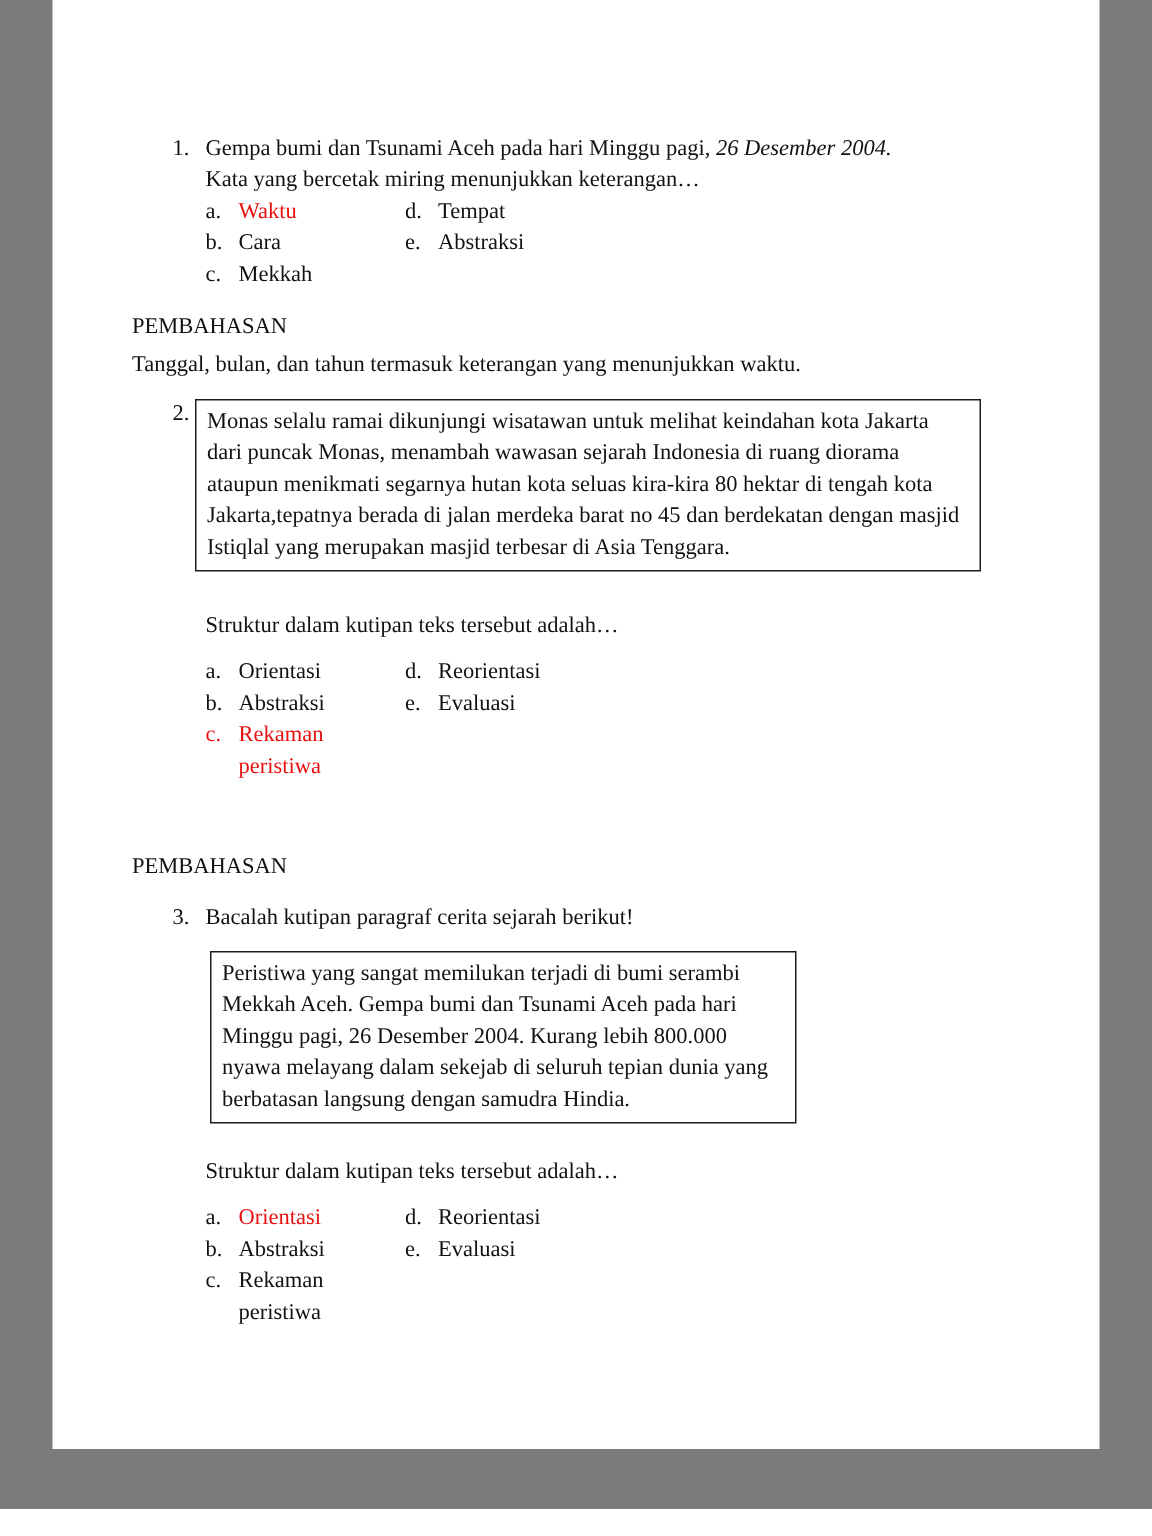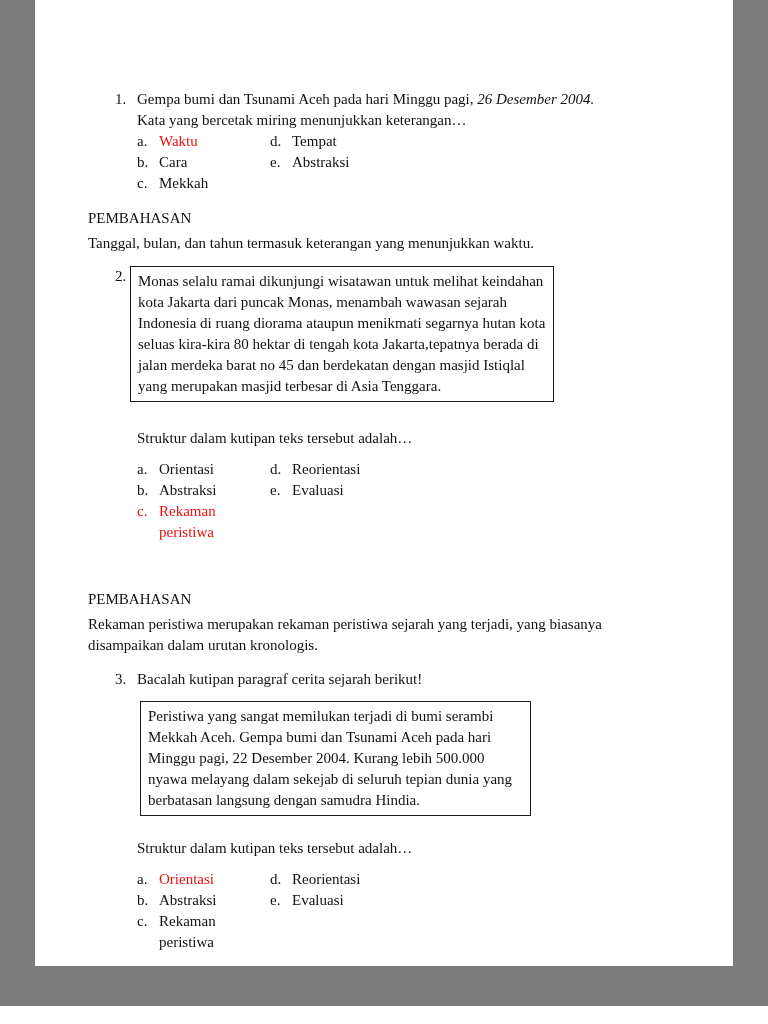--- a/index.html
+++ b/index.html
@@ -47,21 +47,21 @@
   .heading{margin-top:14px;}
   .heading.h2{margin-top:46px;}
   .expl{margin-top:4px;max-width:545px;}
   .question-2{margin-top:12px;}
   .question-3{margin-top:13px;}
   .quote-box{
     border:1px solid var(--box_border);
     padding:4px 7px;
   }
   .quote-box.box1{
-    width:424px;
+    width:524px;
     margin-left:-7px;
   }
   .quote-box.box2{
     width:391px;
     margin-left:3px;
     margin-top:11px;
   }
   .prompt{margin-top:26px;}
   .prompt.p3{margin-top:22px;}
   .options{margin-top:10px;}
@@ -121,27 +121,26 @@
         </div>
         <div class="opt-row">
           <span class="opt-letter red">c.</span>
           <span class="opt-label col1 red">Rekaman peristiwa</span>
         </div>
       </div>
     </div>
   </div>
 
   <div class="heading h2">PEMBAHASAN</div>
-  <div class="expl">Rekaman peristiwa merupakan rekaman peristiwa sejarah yang terjadi, yang biasanya disampaikan dalam urutan kronologis.</div>
 
   <div class="q-row question-3">
     <span class="qnum">3.</span>
     <div class="qbody">
       <div>Bacalah kutipan paragraf cerita sejarah berikut!</div>
-      <div class="quote-box box2">Peristiwa yang sangat memilukan terjadi di bumi serambi Mekkah Aceh. Gempa bumi dan Tsunami Aceh pada hari Minggu pagi, 22 Desember 2004. Kurang lebih 500.000 nyawa melayang dalam sekejab di seluruh tepian dunia yang berbatasan langsung dengan samudra Hindia.</div>
+      <div class="quote-box box2">Peristiwa yang sangat memilukan terjadi di bumi serambi Mekkah Aceh. Gempa bumi dan Tsunami Aceh pada hari Minggu pagi, 26 Desember 2004. Kurang lebih 800.000 nyawa melayang dalam sekejab di seluruh tepian dunia yang berbatasan langsung dengan samudra Hindia.</div>
       <div class="prompt p3">Struktur dalam kutipan teks tersebut adalah…</div>
       <div class="options">
         <div class="opt-row">
           <span class="opt-letter">a.</span>
           <span class="opt-label col1 red">Orientasi</span>
           <span class="opt-letter">d.</span>
           <span class="opt-label">Reorientasi</span>
         </div>
         <div class="opt-row">
           <span class="opt-letter">b.</span>

